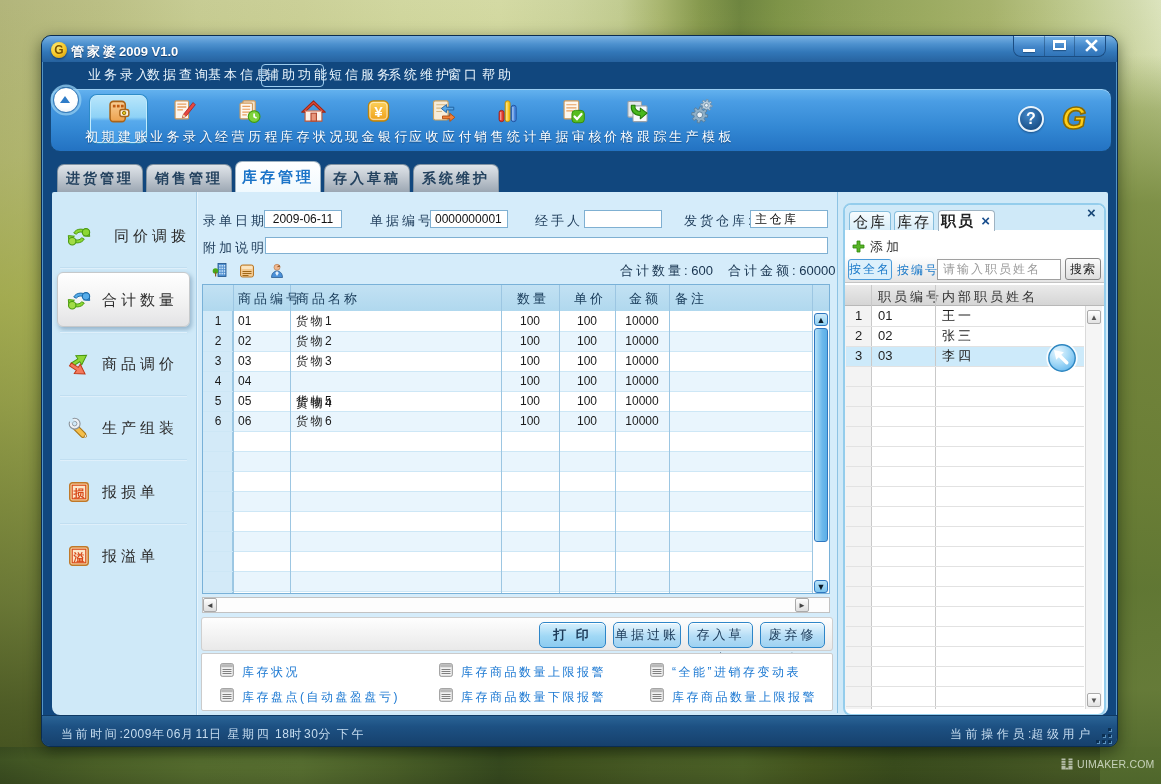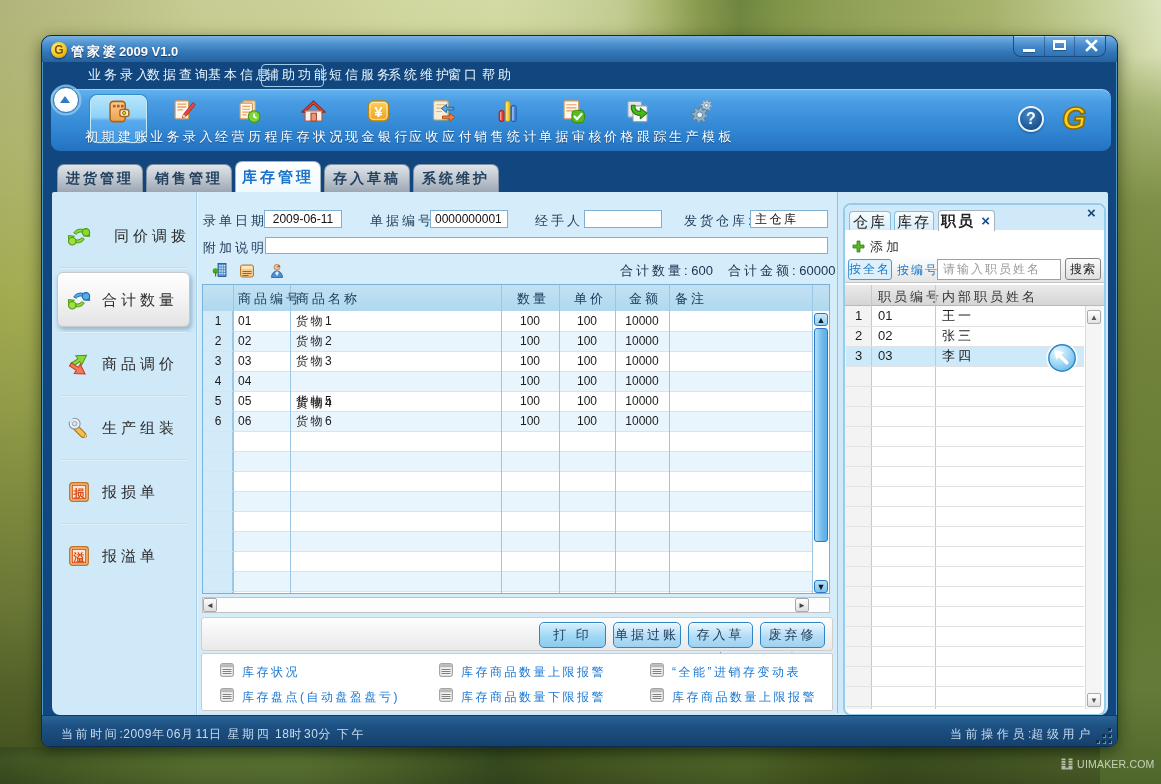--- a/index.html
+++ b/index.html
@@ -50,21 +50,21 @@
 .altr{position:absolute;left:203px;width:609px;height:20px;background:#e9f5fd}
 #numcol{left:203px;top:311px;width:30px;height:282px;background:#d3eaf8;border-right:1px solid #9cc8e4}
 .cell{position:absolute;font-size:12px;color:#1a1a1a;line-height:20px}
 .vsb{position:absolute;background:#fff}
 .sbtn{position:absolute;width:14px;height:13px;border:1px solid #2f77c0;border-radius:3px;background:linear-gradient(180deg,#cdeafa,#8fd0f2);text-align:center;line-height:12px;font-size:9px;color:#0a1a28}
 #vthumb{left:814px;top:328px;width:14px;height:214px;border:1px solid #2f77c0;border-radius:3px;background:linear-gradient(90deg,#b5e2f8,#6db9ec 60%,#5aaee6)}
 #hsb{left:202px;top:597px;width:628px;height:16px;background:#fdfdfd;border:1px solid #c2c2c2}
 .hbtn{position:absolute;top:598px;width:14px;height:14px;border:1px solid #aaa;border-radius:2px;background:linear-gradient(180deg,#fefefe,#dedede);color:#444;font-size:8px;text-align:center;line-height:13px}
 #bband{left:201px;top:617px;width:632px;height:34px;background:linear-gradient(180deg,#fefefe,#e9e9e9);border:1px solid #cfcfcf;border-radius:3px}
 .bbtn{position:absolute;top:622px;height:26px;border:1px solid #2e86c8;border-radius:5px;background:linear-gradient(180deg,#eaf7fe,#b5ddf6 55%,#9ed2f2);color:#1c3a58;font-size:13px;text-align:center;line-height:24px;letter-spacing:3px;box-shadow:inset 0 1px 0 rgba(255,255,255,.9)}
-#prbtn{background:linear-gradient(180deg,#d8f0fd,#a0d8f5 55%,#8ccbf0);font-weight:normal}
+#prbtn{background:linear-gradient(180deg,#d8f0fd,#a0d8f5 55%,#8ccbf0);font-weight:bold}
 #lpan{left:201px;top:653px;width:632px;height:58px;background:#fff;border:1px solid #cbcbcb;border-radius:2px}
 .lico{position:absolute;width:14px;height:14px}
 .lnk{position:absolute;font-size:12px;color:#1b78d2;letter-spacing:2.5px}
 
 #rpan{left:843px;top:203px;width:263px;height:513px;background:#fff;border:2px solid #94cdec;border-radius:8px}
 #rtop{left:845px;top:205px;width:259px;height:25px;background:#cfe9f8;border-radius:6px 6px 0 0}
 #rclose{left:1087px;top:204px;font-size:15px;font-weight:bold;color:#1a4878}
 .rtab{position:absolute;top:211px;height:19px;background:linear-gradient(180deg,#f7fcfe,#d8edf9);border:1px solid #86bedd;border-bottom:0;border-radius:4px 4px 0 0;font-size:15px;color:#1e1e1e;text-align:center;line-height:19px;letter-spacing:2px}
 #rtabact{background:#fff;border-color:#9fb3c2;font-weight:bold;color:#222;top:210px;height:21px;z-index:3}
 #srow{left:845px;top:256px;width:259px;height:27px;background:linear-gradient(180deg,#ffffff,#e4e4e4);border-bottom:1px solid #c4c4c4}

